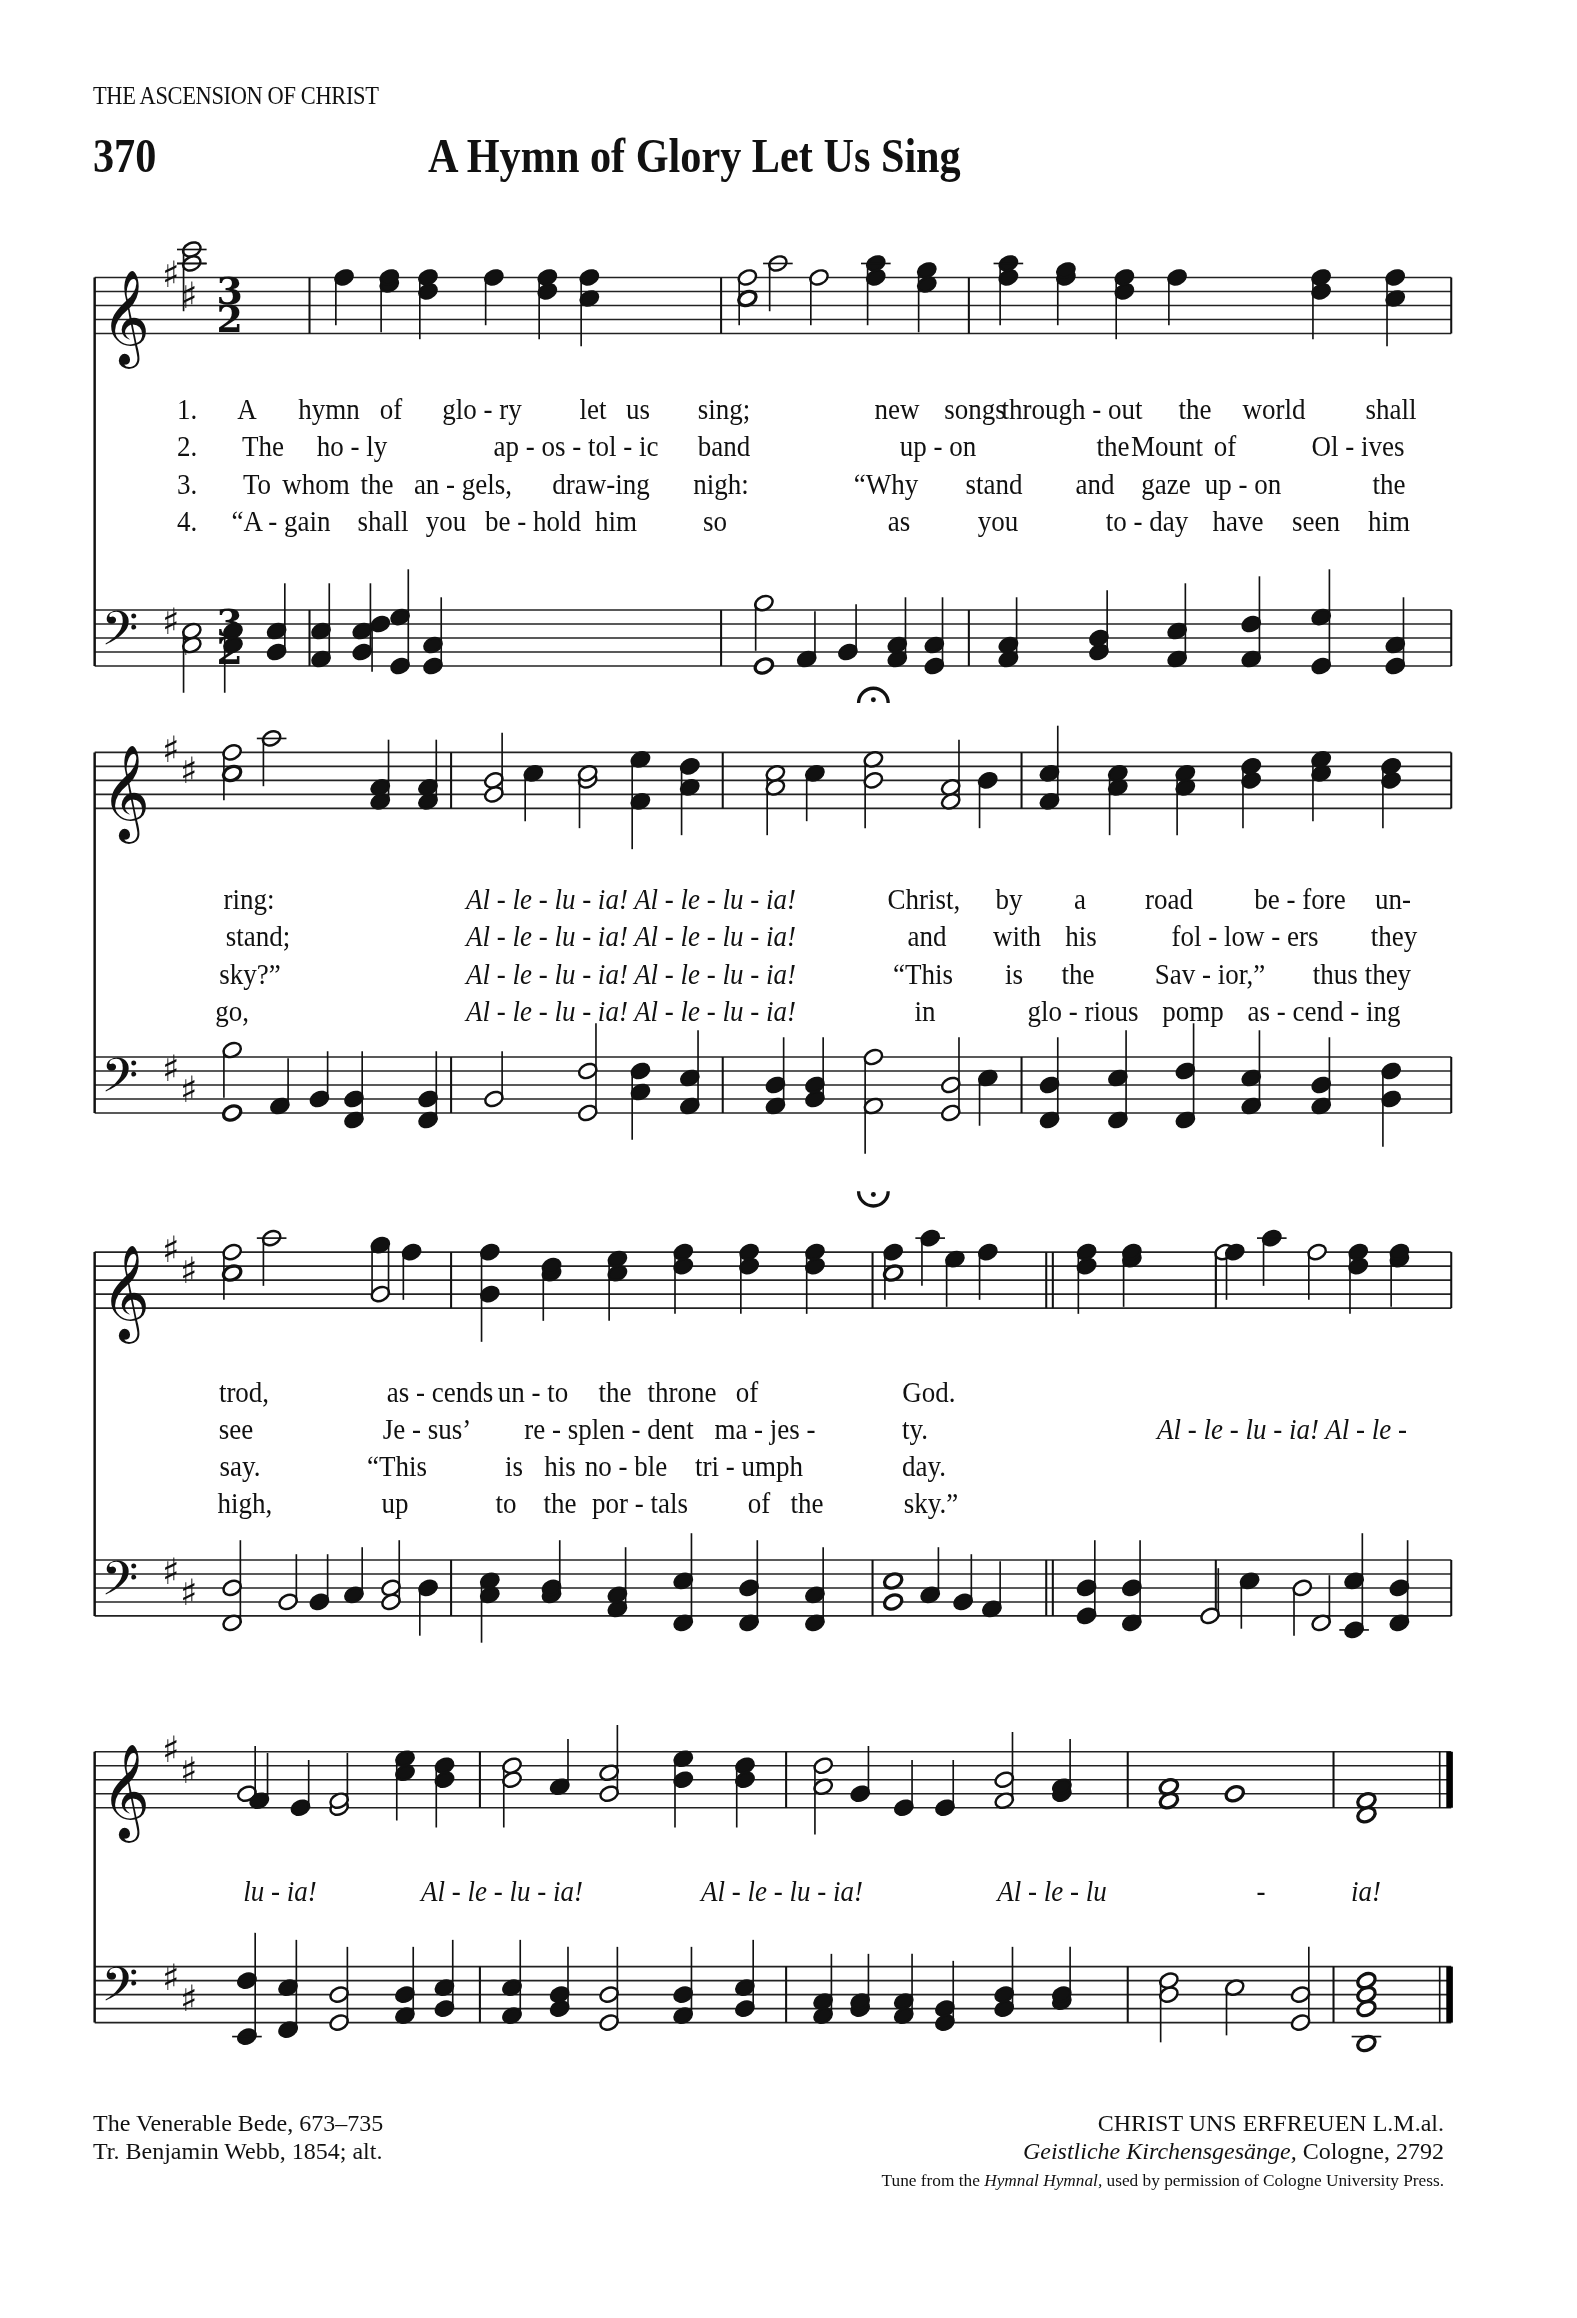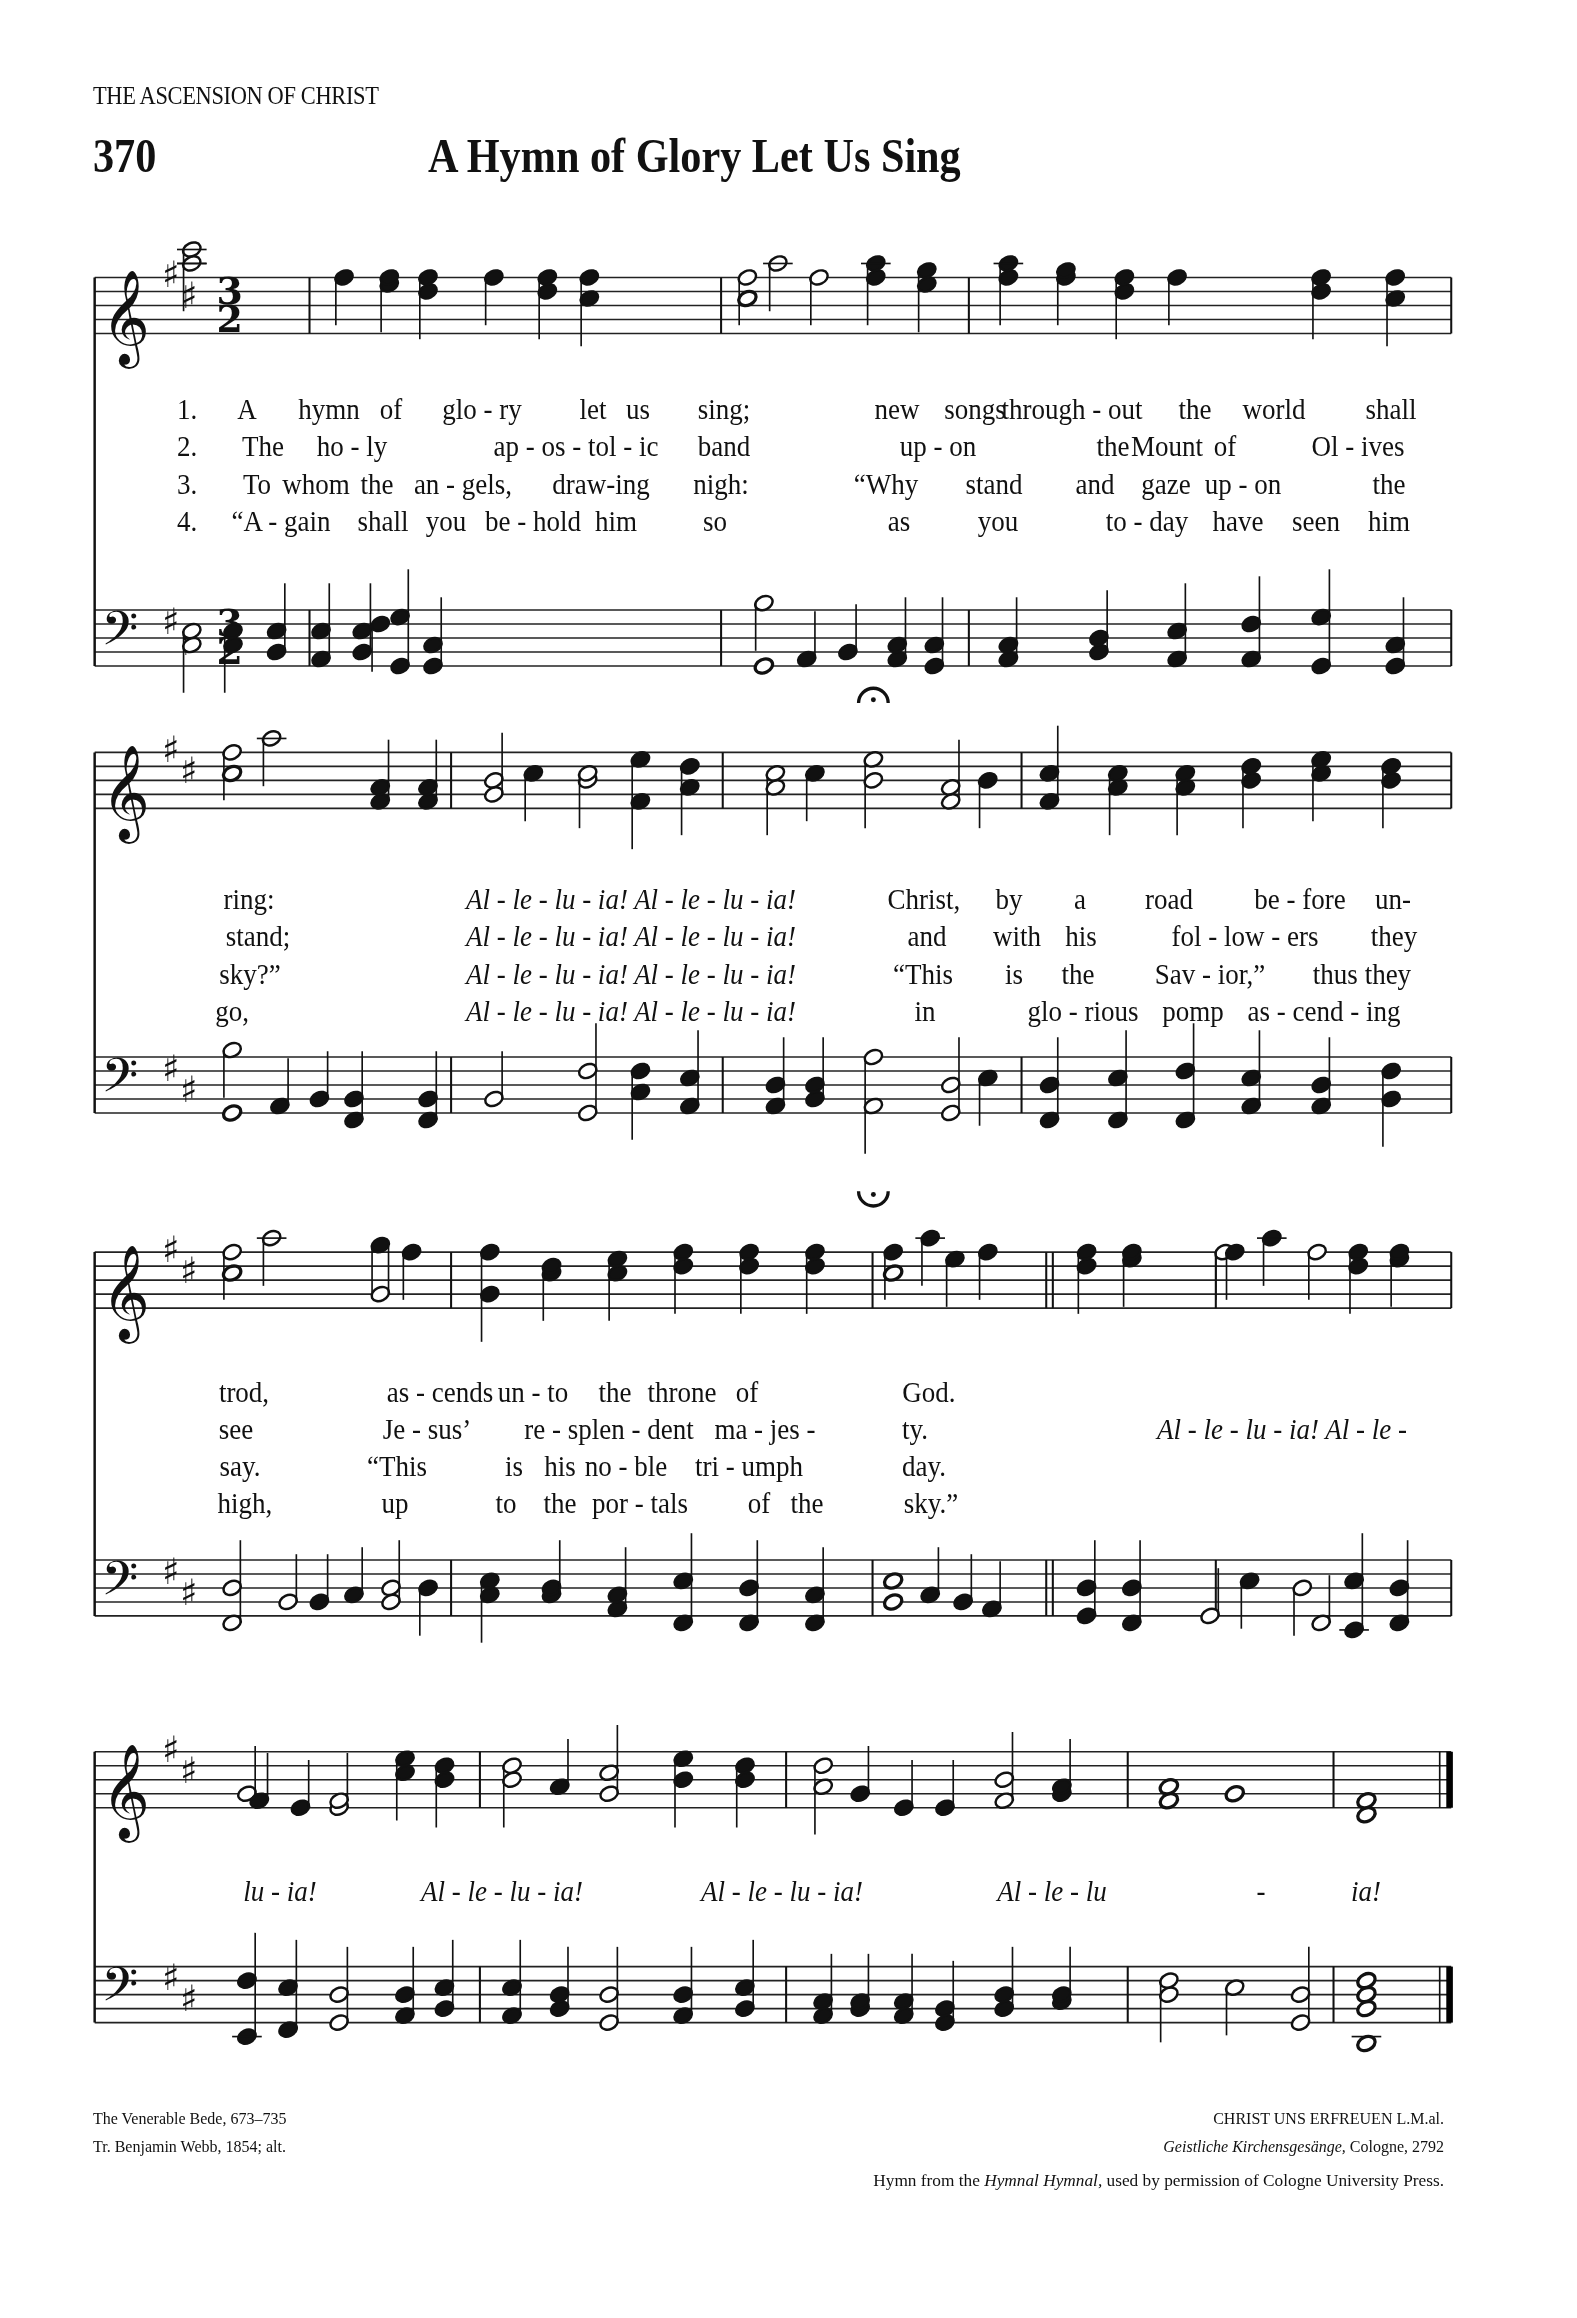--- a/index.html
+++ b/index.html
@@ -6,21 +6,21 @@
   body{width:1578px;height:2319px;position:relative;overflow:hidden;
        font-family:"Liberation Serif","DejaVu Serif",serif;color:#111;}
   .abs{position:absolute;white-space:nowrap;}
   #section-heading{left:93px;top:81px;font-size:25.5px;letter-spacing:-0.4px;transform:scaleX(0.88);transform-origin:left top;}
   #hymn-number{left:93px;top:128px;font-size:48px;font-weight:bold;transform:scaleX(0.88);transform-origin:left top;}
   #hymn-title{left:428px;top:128px;font-size:48px;font-weight:bold;transform:scaleX(0.88);transform-origin:left top;}
   svg#score{position:absolute;left:0;top:0;}
   .lyr{position:absolute;font-size:30px;white-space:nowrap;transform:translateX(-50%) scaleX(0.9);}
   .lyr.it{font-style:italic;}
   .vnum{position:absolute;font-size:30px;transform:scaleX(0.9);transform-origin:left top;}
-  .credit{position:absolute;font-size:16px;white-space:nowrap;}
+  .credit{position:absolute;font-size:24px;white-space:nowrap;}
   .credit.r{text-align:right;}
   .credit.small{font-size:17.3px;}
   .credit i{}
 </style>
 </head>
 <body>
 
 <div class="abs" id="section-heading">THE ASCENSION OF CHRIST</div>
 <div class="abs" id="hymn-number">370</div>
 <div class="abs" id="hymn-title">A Hymn of Glory Let Us Sing</div>
@@ -711,14 +711,14 @@
     <span class="lyr it" style="left: 782px; top: 1874px;">Al - le - lu  -  ia!</span>
     <span class="lyr it" style="left: 1052px; top: 1874px;">Al - le - lu</span>
     <span class="lyr it" style="left: 1261px; top: 1874px;">-</span>
     <span class="lyr it" style="left: 1366px; top: 1874px;">ia!</span>
   </div>
 
 <div class="credit" style="left:93px;top:2110px;">The Venerable Bede, 673–735</div>
 <div class="credit" style="left:93px;top:2138px;">Tr. Benjamin Webb, 1854; alt.</div>
 <div class="credit r" style="right:134px;top:2110px;">CHRIST UNS ERFREUEN  L.M.al.</div>
 <div class="credit r" style="right:134px;top:2138px;"><i>Geistliche Kirchensgesänge,</i><span> Cologne, 2792</span></div>
-<div class="credit r small" style="right:134px;top:2171px;"><span>Hymn from the </span><i>Hymnal Hymnal,</i><span> used by permission of Cologne University Press.</span></div>
+<div class="credit r small" style="right:134px;top:2171px;"><span>Tune from the </span><i>Hymnal Hymnal,</i><span> used by permission of Cologne University Press.</span></div>
 
 
 </body></html>

